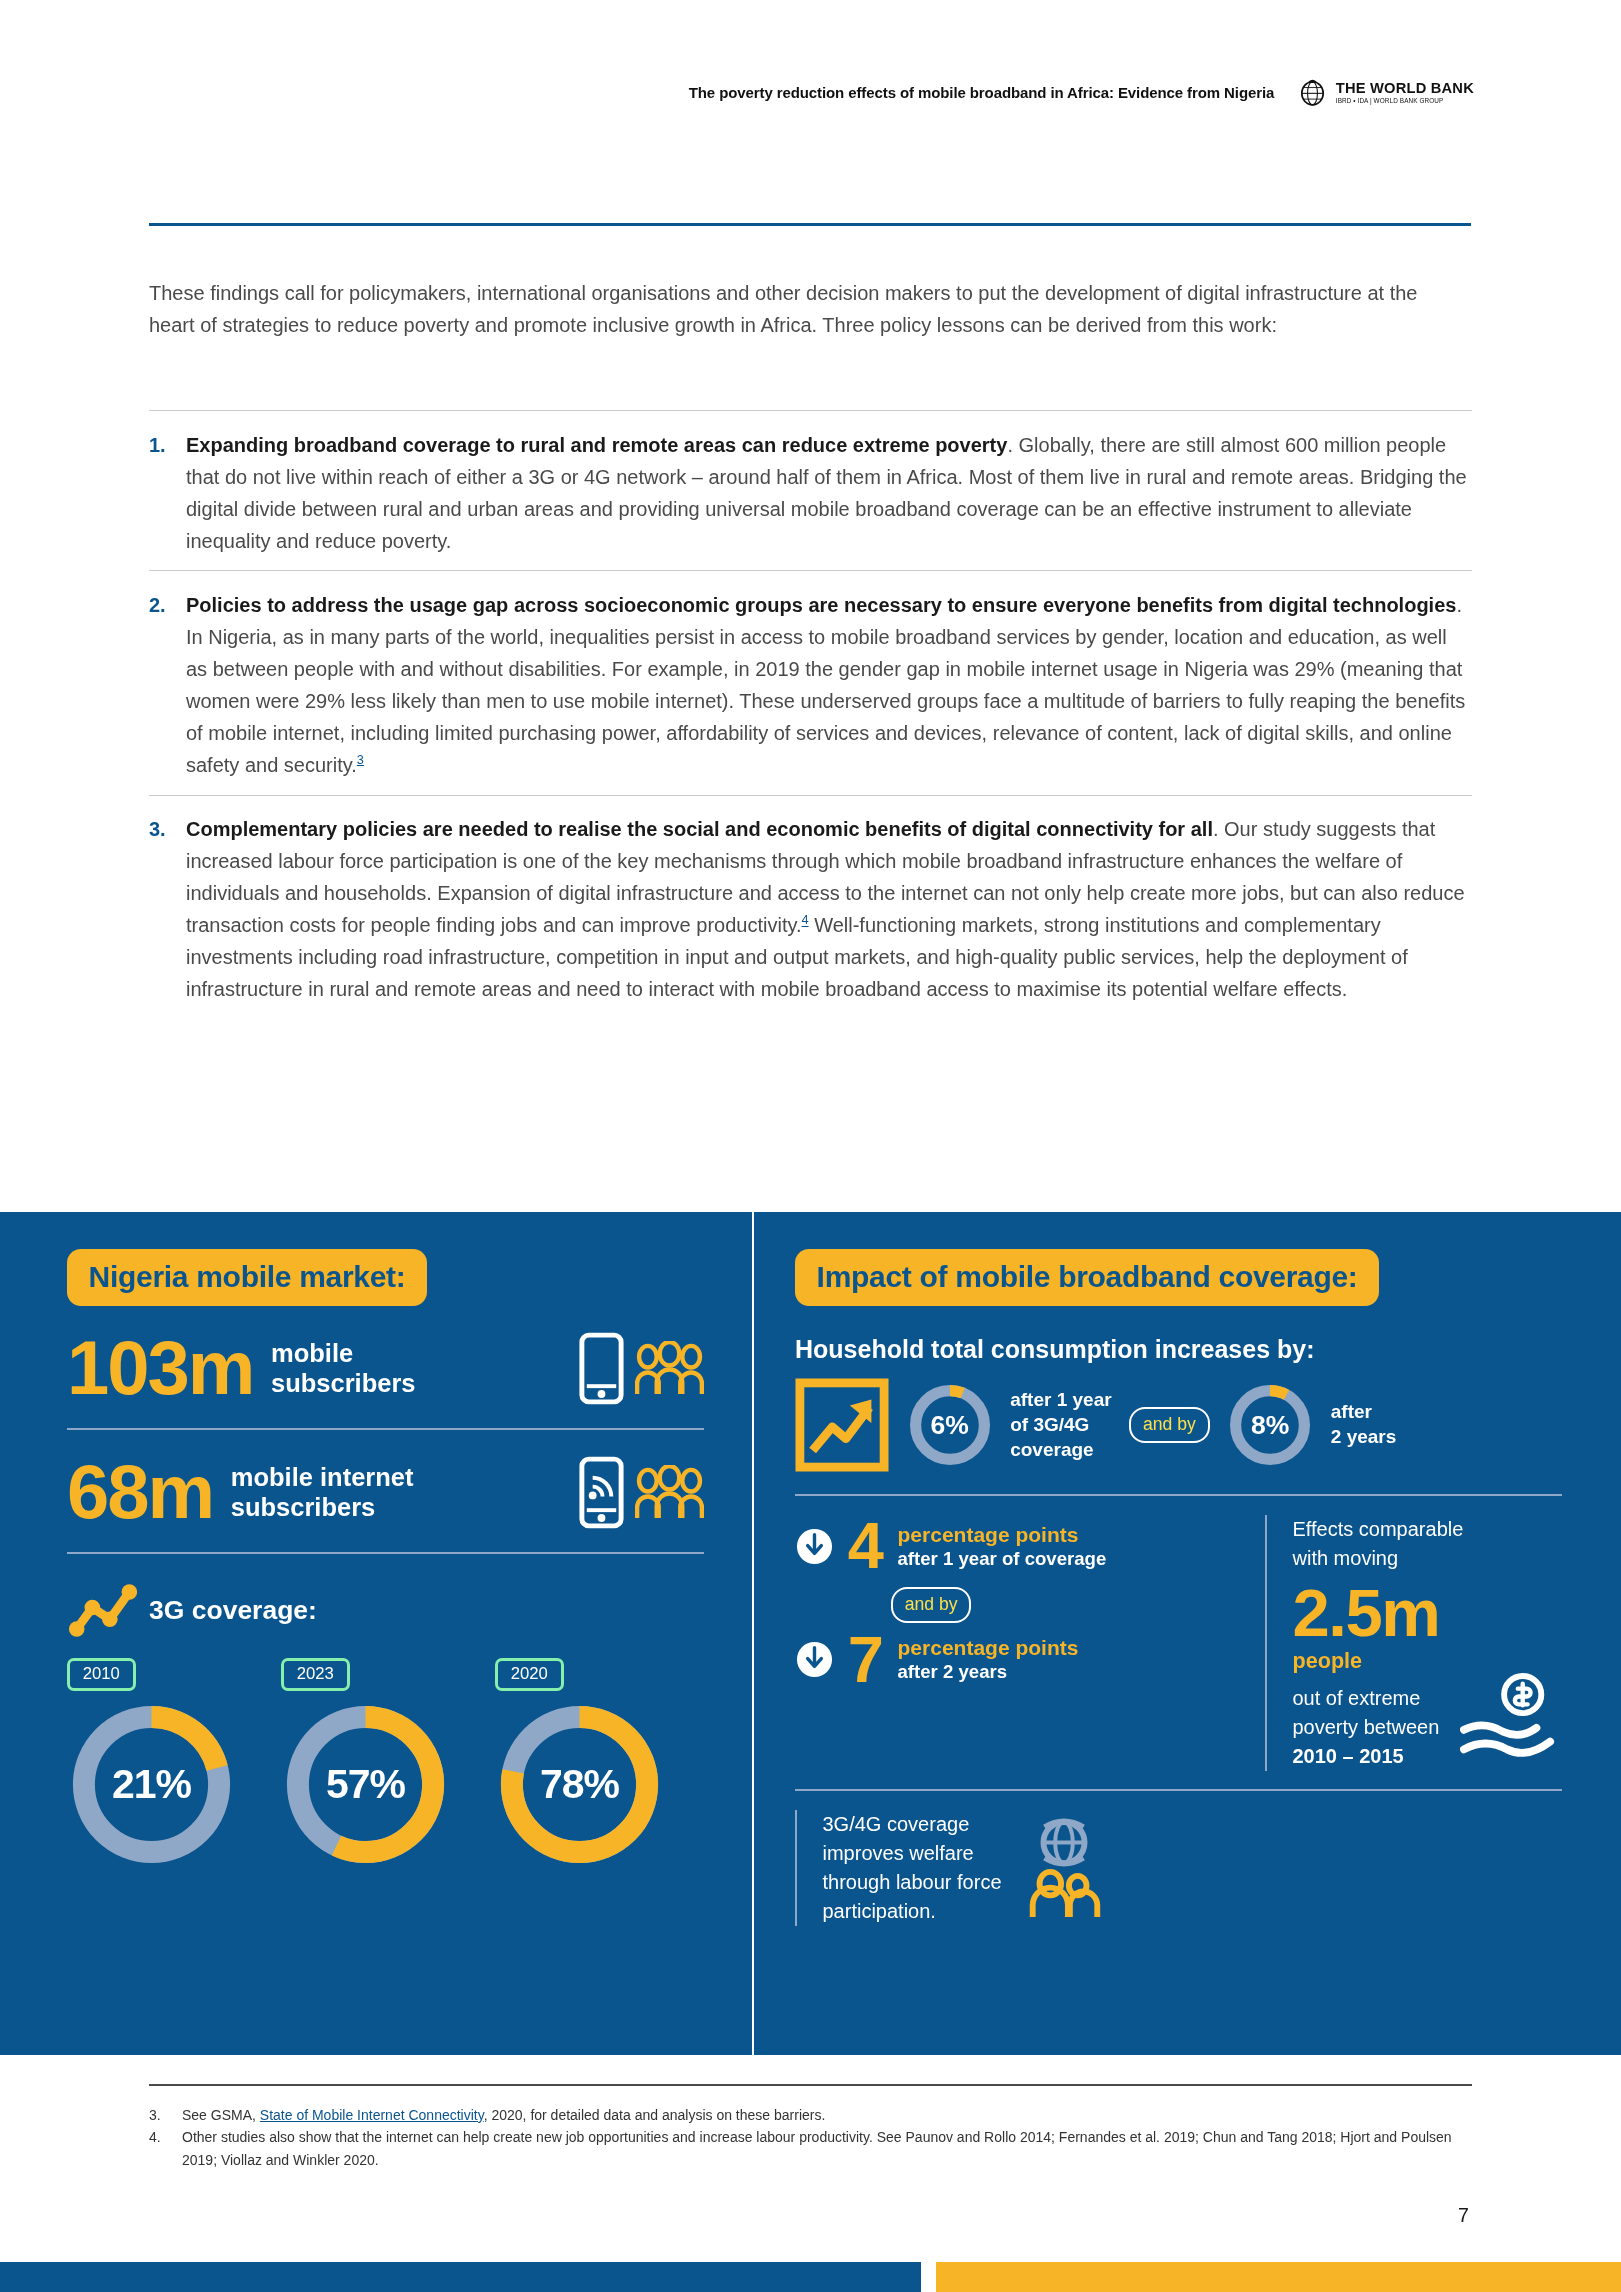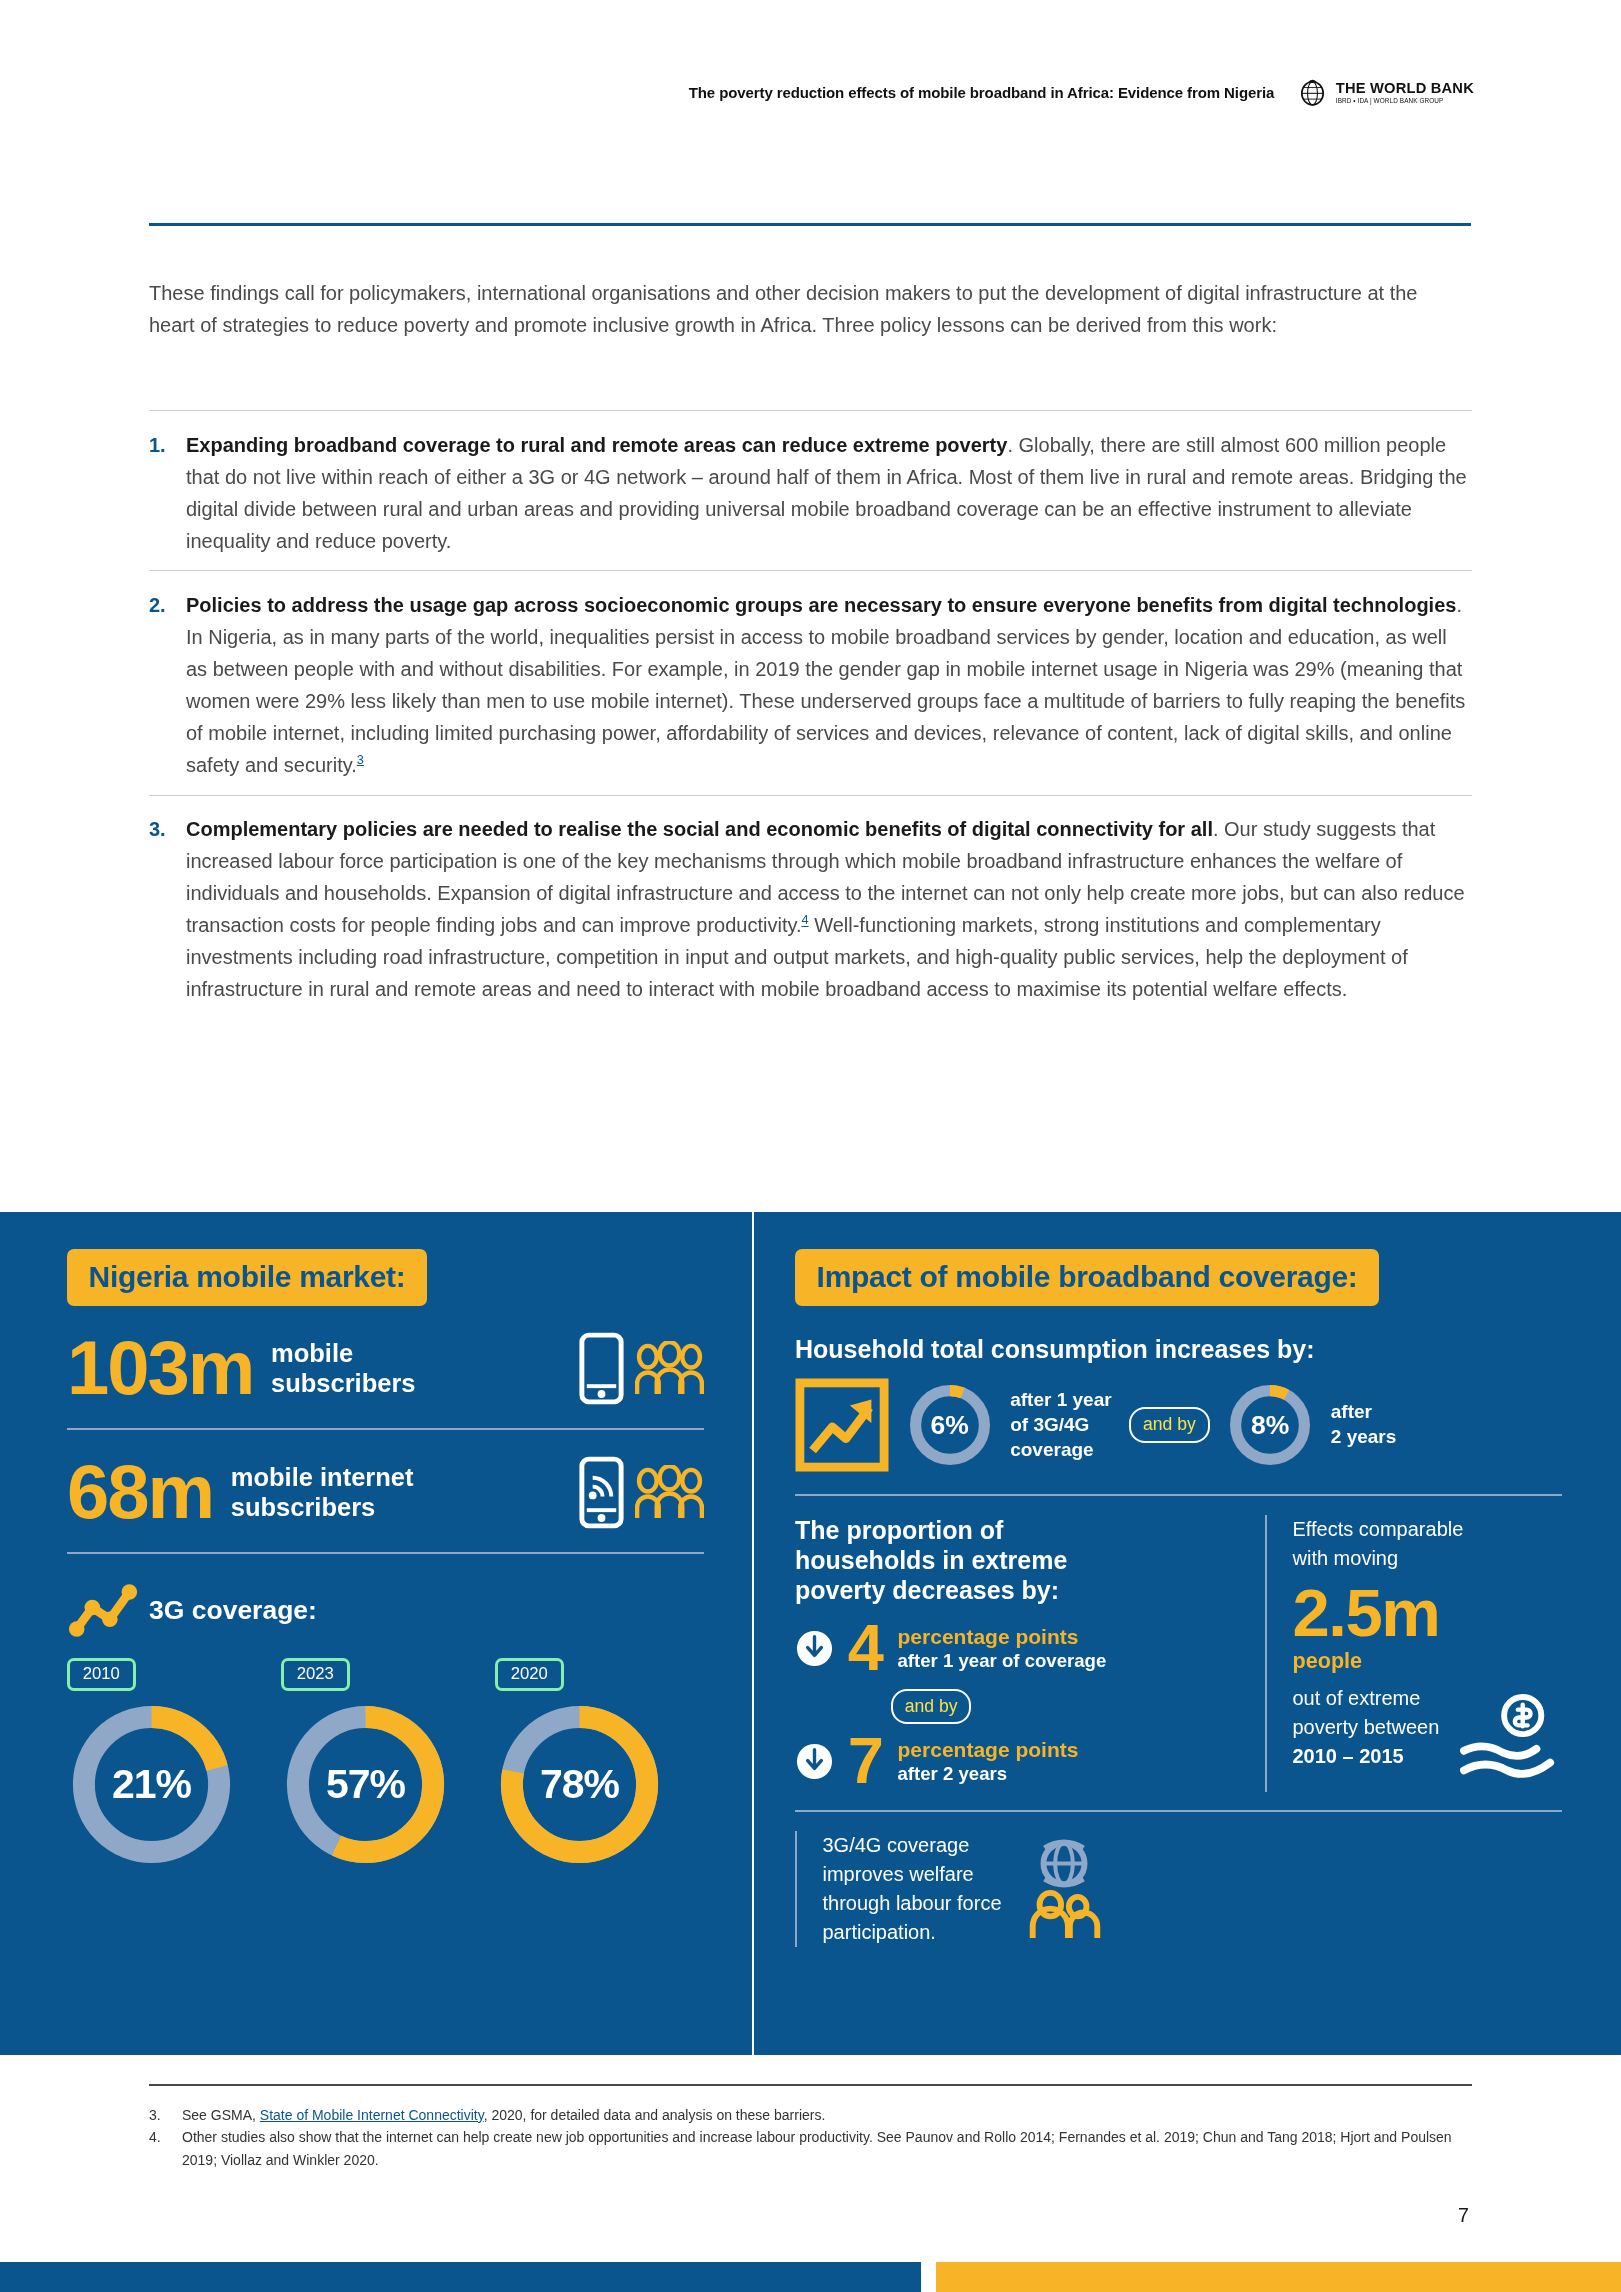--- a/index.html
+++ b/index.html
@@ -132,21 +132,21 @@
     position: relative;
   }
   .badge {
     display: inline-block;
     background: #f6b426;
     color: #0b558e;
     font-size: 30px;
     font-weight: bold;
     letter-spacing: -0.3px;
     padding: 10.8px 21.6px 12.7px 21.6px;
-    border-radius: 7px;
+    border-radius: 14px;
   }
 
   
   .stat-row {
     display: flex;
     align-items: center;
     padding: 25.5px 0 23.5px 0;
     width: 637px;
     border-bottom: 2px solid #8fa8c8;
   }
@@ -496,21 +496,20 @@
           <circle cx="50" cy="50" r="40" fill="none" stroke="#8fa8c8" stroke-width="13"></circle>
           <circle cx="50" cy="50" r="40" fill="none" stroke="#f6b426" stroke-width="13" stroke-dasharray="20.1 251.2" transform="rotate(-90 50 50)"></circle>
         </svg>
         <span class="mv">8%</span>
       </div>
       <span class="cap-white">after<br>2 years</span>
     </div>
 
     <div class="mid-section">
       <div class="mid-left">
-        <div class="mid-head">The proportion of<br>households in extreme<br>poverty decreases by:</div>
 
         <div class="pp-row">
           <svg class="arrow-down" viewBox="0 0 40 40">
             <circle cx="20" cy="20" r="18" fill="#fff"></circle>
             <path d="M20 8 v16 M13 19 l7 8 l7 -8" fill="none" stroke="#0b558e" stroke-width="3.5" stroke-linecap="round" stroke-linejoin="round"></path>
           </svg>
           <span class="pp-num">4</span>
           <span>
             <span class="pp-text-a">percentage points</span><br>
             <span class="pp-text-b">after 1 year of coverage</span>

